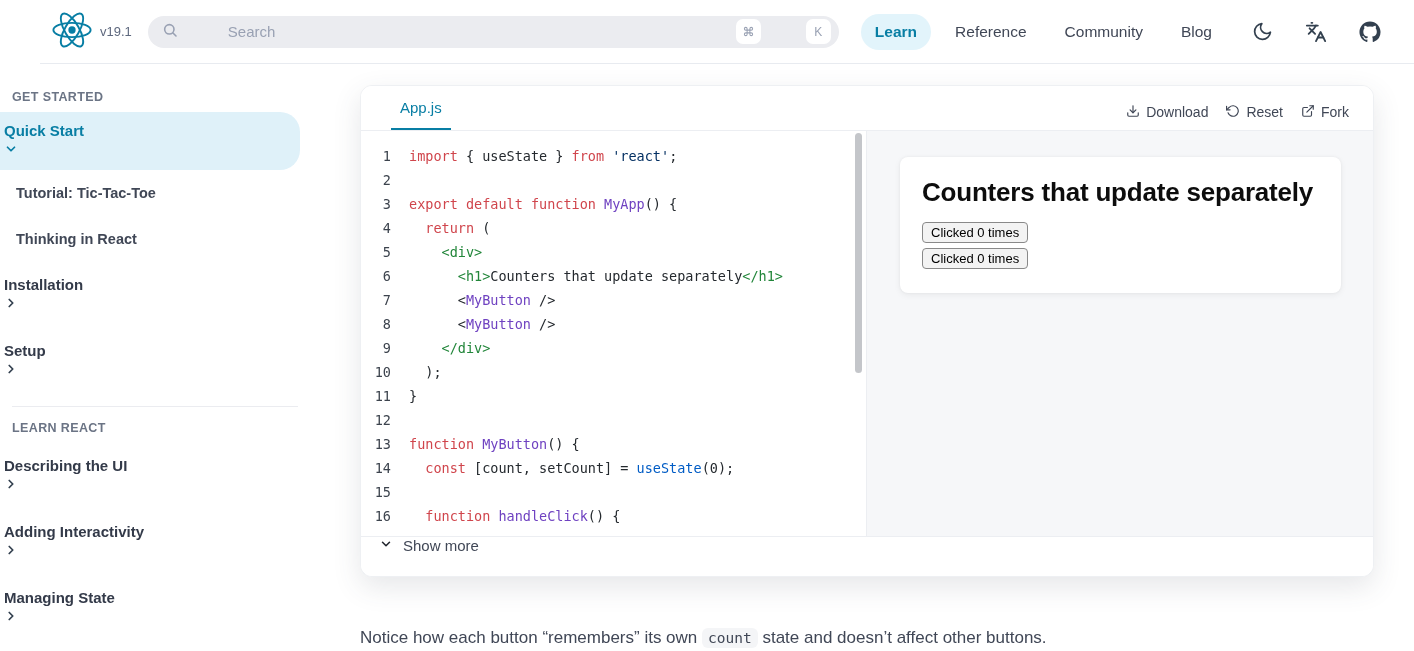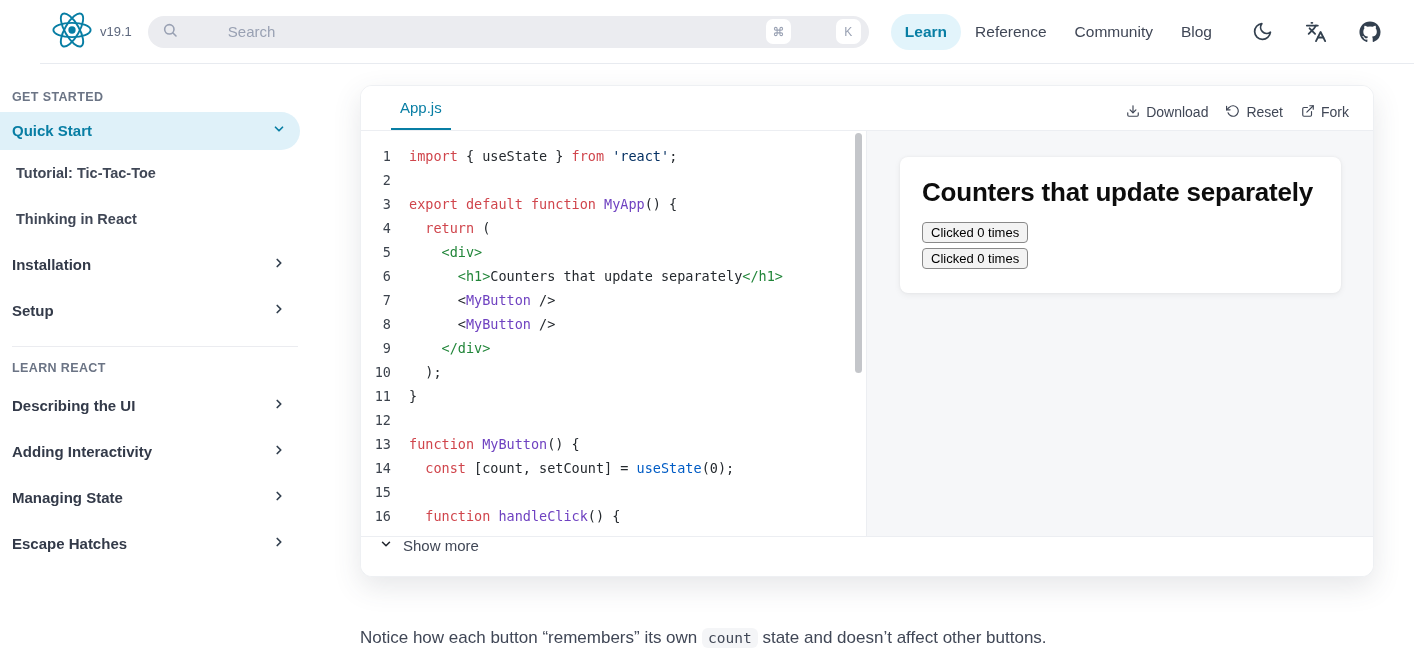--- a/index.html
+++ b/index.html
@@ -9,36 +9,36 @@
   
   .topnav { height:64px; display:flex; align-items:center; padding:0 22px 0 12px;
     border-bottom:1px solid #e8ebf0; background:#fff;margin-left:40px; }
   .logo-wrap { display:flex; align-items:center; gap:8px; flex-shrink:0; }
   .version { font-size:13px; color:#5e687e; }
   .searchbar { flex:1; height:32px; background:#ebecf0; border-radius:20px; margin:0 22px 0 16px;
     display:flex; align-items:center; padding:0 8px 0 14px; cursor:pointer;gap:40px; }
   .searchbar .ph { color:#99a1b3; font-size:15px; margin-left:10px; flex:1; text-align:left; }
   .keycap { width:25px; height:25px; background:#fff; border-radius:7px; display:flex;
     align-items:center; justify-content:center; color:#99a1b3; font-size:12px; margin-left:5px; }
-  .nav-links { display:flex; align-items:center; gap:0; margin-right:14px; }
+  .nav-links { display:flex; align-items:center; gap:10px; margin-right:14px; }
   .nav-link { font-size:15.5px; color:#404756; padding:9px 14px; border-radius:20px;
     cursor:pointer; white-space:nowrap; }
   .nav-link.active { color:#087ea4; background:#e2f4fb; font-weight:700; }
   .nav-icons { display:flex; align-items:center; gap:10px; }
   .icon-btn { width:44px; height:40px; display:flex; align-items:center; justify-content:center;
     cursor:pointer; border-radius:8px; color:#33404f; }
 
   
   .layout { display:flex; }
   .sidebar { width:300px; flex-shrink:0; padding-top:12px; }
   .section-label { font-size:12.5px; font-weight:700; letter-spacing:.03em; color:#6b7485;
     padding:14px 12px 8px; }
   .side-item { display:flex; align-items:flex-start; justify-content:space-between;
-    padding:13px 14px 13px 12px; font-size:15px; font-weight:700; color:#2f3档646;
-    color:#333a49; cursor:pointer; line-height:20px; }
+    padding:13px 14px 13px 4px; font-size:15px; font-weight:700; color:#2f3档646;
+    color:#333a49; cursor:pointer; line-height:20px;flex-direction:column; }
   .side-item.sub { font-weight:700; color:#404756; font-size:14.5px; padding-left:16px; }
   .side-item.active { background:#dff1f9; color:#087ea4; border-radius:0 20px 20px 0;
     padding-top:9px; padding-bottom:9px; }
   .side-divider { border:none; border-top:1px solid #ebecf0; margin:12px 0 0 12px; width:286px; }
 
   .content { margin-left:60px; width:1014px; padding-top:21px; }
 
   
   .sandbox { width:1014px; border-radius:12px; background:#fff; border:1px solid #eef0f3;
     box-shadow:0 10px 28px rgba(60,70,85,.13); overflow:hidden; }

